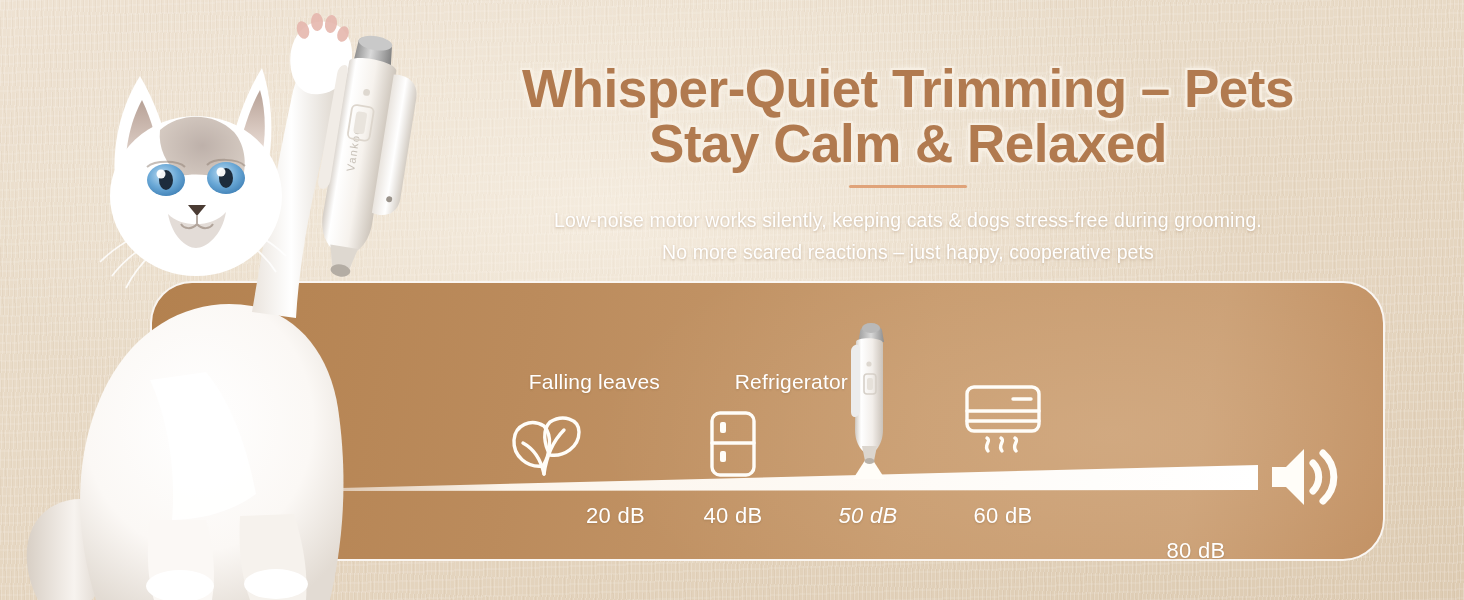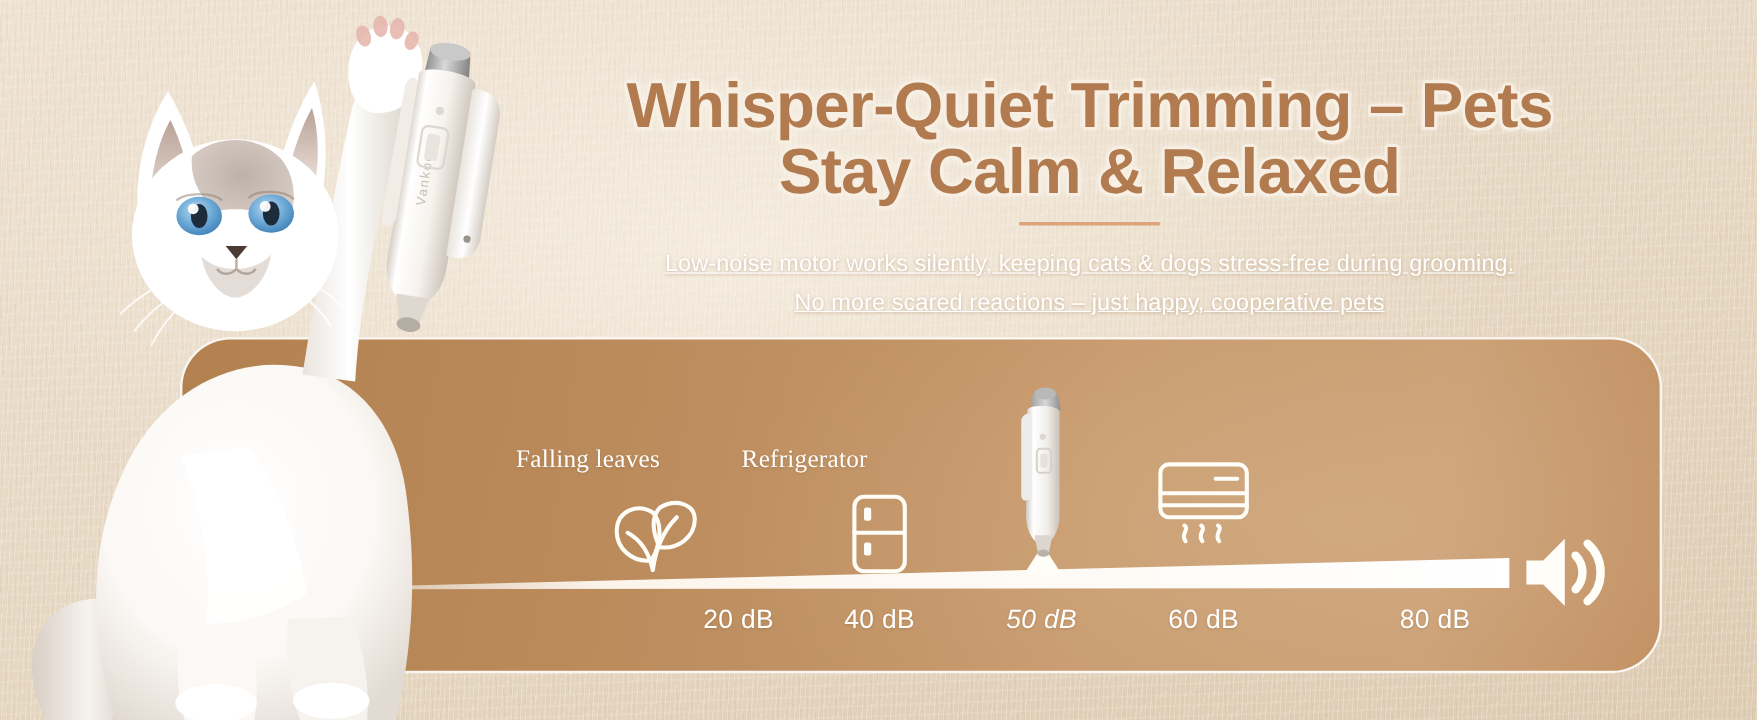--- a/index.html
+++ b/index.html
@@ -58,21 +58,20 @@
     position:absolute; left:418px; top:205px; width:980px;
     text-align:center; z-index:6;
   }
   .subtitle {
     font-size:19.5px;
     color:#ffffff;
     line-height:1.62;
     letter-spacing:.1px;
     text-shadow:0 1px 3px rgba(150,115,80,.45);
     white-space:nowrap;
-    text-decoration:underline;
   }
 
   
   #noise-panel {
     position:absolute;
     left:150px; top:281px;
     width:1235px; height:280px;
     border-radius:42px;
     background:linear-gradient(100deg,#b3814f 0%,#bb8b5c 30%,#c79a6d 62%,#c99d72 84%,#c08e60 100%);
     border:2px solid rgba(255,255,255,.92);
@@ -98,24 +97,23 @@
   }
   #pointer-marker {
     position:absolute; left:852px; top:454px;
     width:34px; height:26px; z-index:5;
   }
 
   
   .scale-item {
     position:absolute;
     z-index:5;
-    text-align:left;
+    text-align:right;
     transform:translateX(-50%);
     width:230px;
-    font-family:Liberation Serif, serif;
   }
   .scale-label {
     font-size:21px; color:#fff;
     letter-spacing:.2px;
     text-shadow:0 1px 2px rgba(120,85,50,.3);
     white-space:nowrap;
   }
   .scale-icon {
     height:72px;
     margin-top:14px;
@@ -239,21 +237,21 @@
           <path d="M46,55 C51,58 42,62 47,68"></path>
           <path d="M60,55 C65,58 56,62 61,68"></path>
         </g>
       </svg>
     </div>
   </div>
   <div class="db-row" style="left:1003px;">
     <span class="scale-db">60 dB</span>
   </div>
 
-  <div class="db-row" style="left:1196px;">
+  <div class="db-row" style="left:1196px;margin-top:35px;">
     <span class="scale-db">80 dB</span>
   </div>
 
   <div id="headline-block">
     <div class="headline">Whisper-Quiet Trimming – Pets</div>
     <div class="headline">Stay Calm &amp; Relaxed</div>
     <div id="headline-rule"></div>
   </div>
 
   <div id="subtitle-block">

